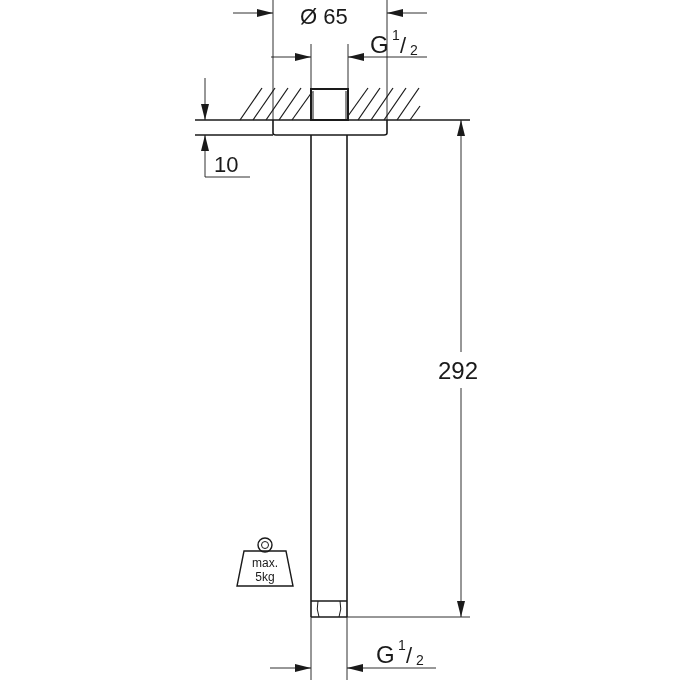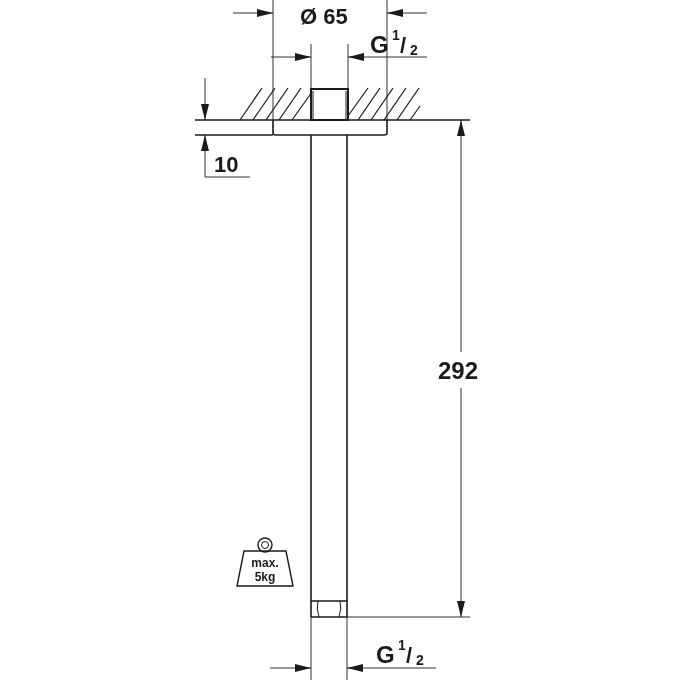--- a/index.html
+++ b/index.html
@@ -1,17 +1,17 @@
 <!DOCTYPE html>
 <html><head>
 <meta charset="utf-8">
 <style>
   html, body { margin: 0; padding: 0; background: #ffffff; }
   body { width: 680px; height: 680px; overflow: hidden; }
-  .canvas { position: relative; width: 560px; height: 680px; font-weight: bold; }
+  .canvas { position: relative; width: 560px; height: 680px; }
   svg { display: block; }
   .dimtext { font-family: "Liberation Sans", sans-serif; fill: #1a1a1a; }
   .ln { stroke: #1a1a1a; fill: none; }
 </style>
 </head>
 <body>
 
 <div class="canvas">
 <svg width="680" height="680" viewBox="0 0 680 680" xmlns="http://www.w3.org/2000/svg">
 

